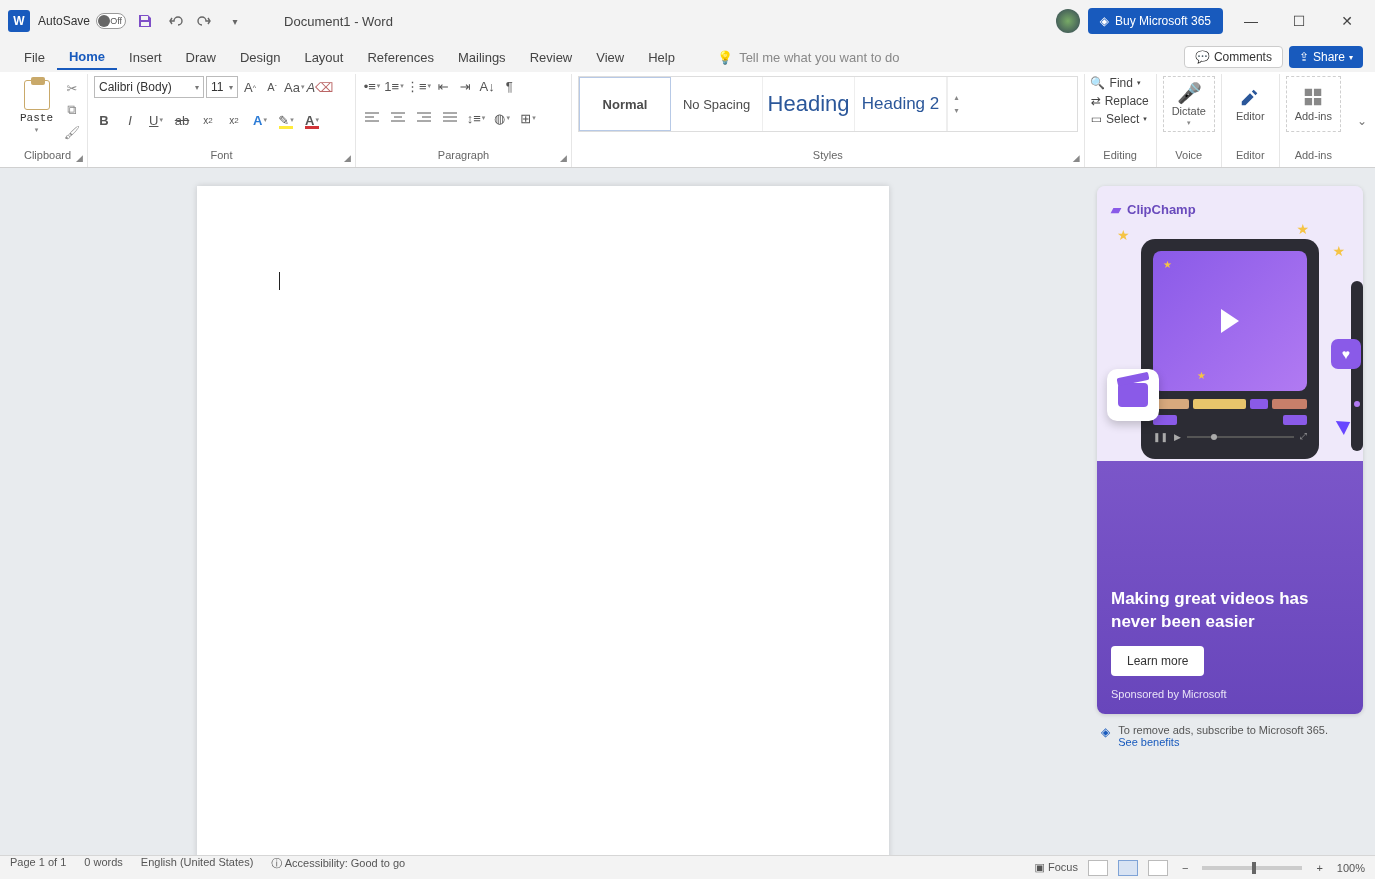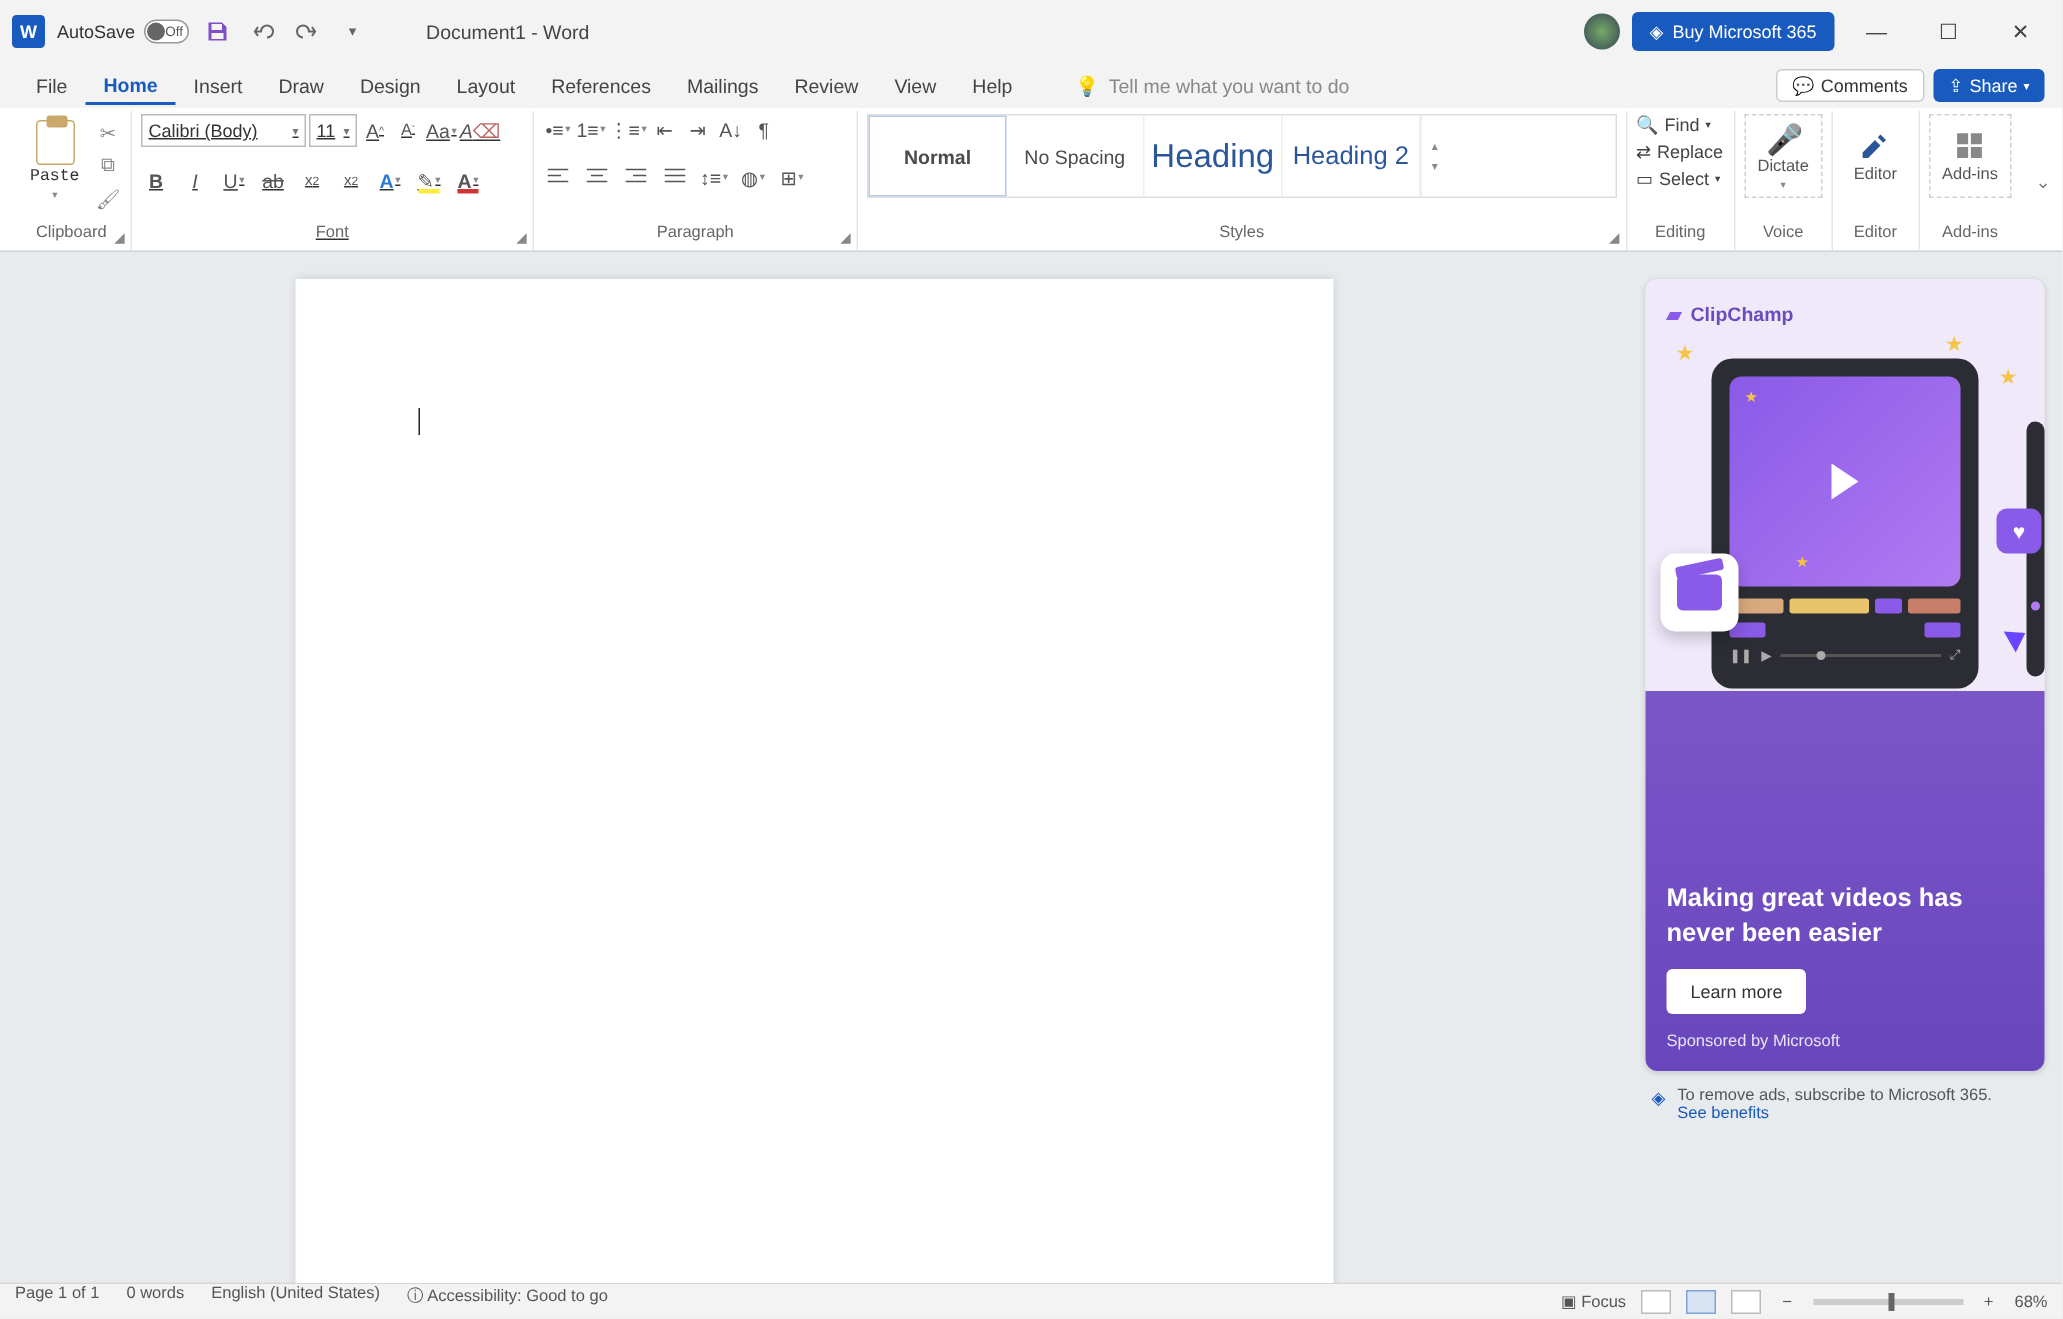--- a/index.html
+++ b/index.html
@@ -193,21 +193,21 @@
       <div class="clip-col">
         <div class="mini-icon">✂</div>
         <div class="mini-icon">⧉</div>
         <div class="mini-icon">🖌</div>
       </div>
     </div>
     <div class="group-label">Clipboard</div>
     <div class="dialog-launcher">◢</div>
   </div>
 
-  <div class="group" style="min-width:268px;text-decoration:underline;">
+  <div class="group" style="min-width:268px;">
     <div class="group-body" style="flex-direction:column; gap:6px;">
       <div class="font-row">
         <div class="combo font-name">
           <span>Calibri (Body)</span>
             <span class="dd">▾</span>
         </div>
         <div class="combo font-size">
           <span>11</span>
             <span class="dd">▾</span>
         </div>
@@ -449,15 +449,15 @@
       <span>▣ </span><span>Focus</span>
     </span>
     <div class="view-btn"></div>
     <div class="view-btn active"></div>
     <div class="view-btn"></div>
     <span class="zm">−</span>
     <div class="zoom-slider">
         <div class="zoom-knob"></div>
       </div>
     <span class="zm">+</span>
-    <span>68%</span>
+    <span>100%</span>
   </div>
 </div>
 
 </body></html>

